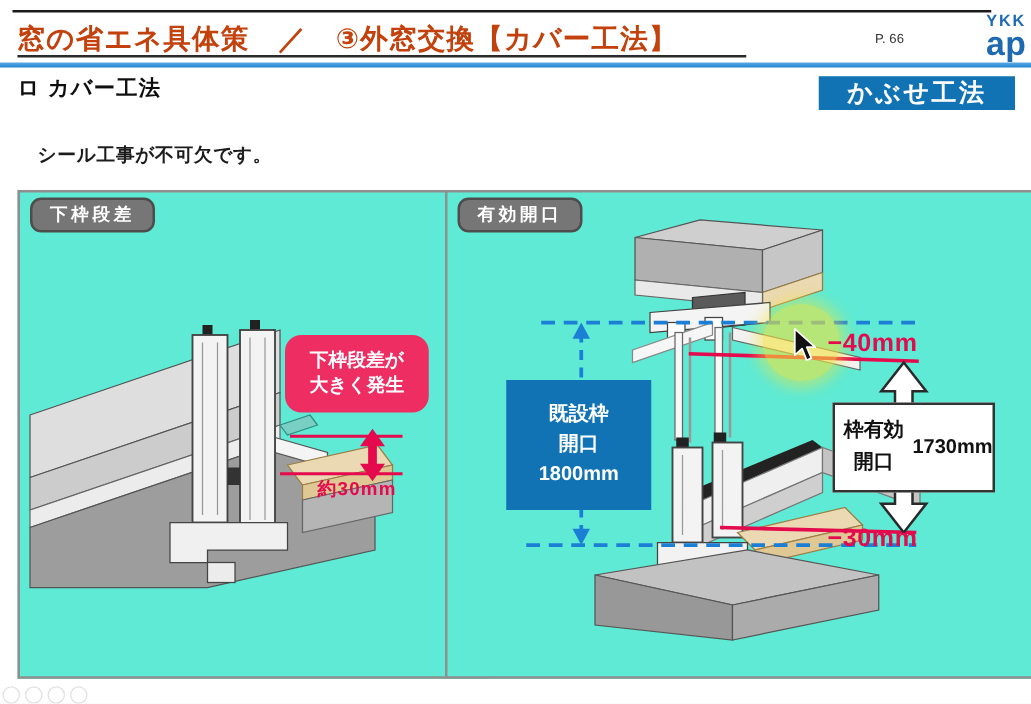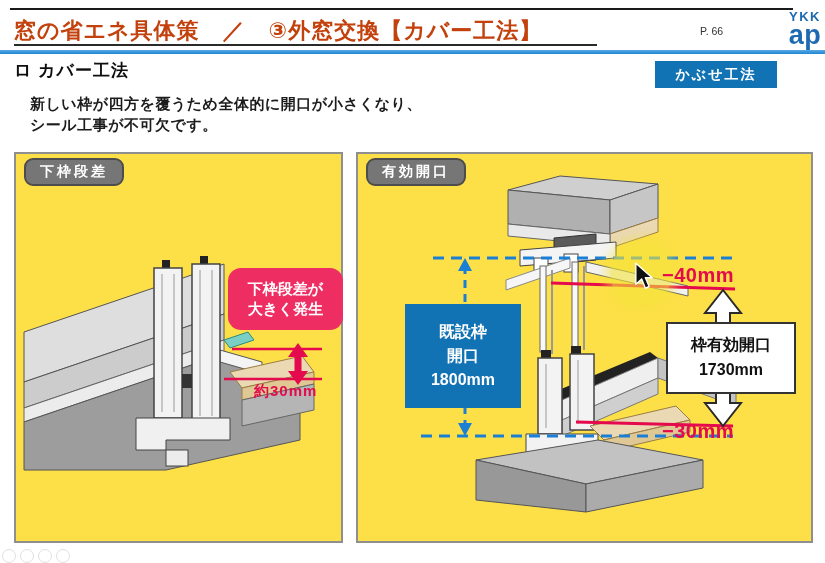--- a/index.html
+++ b/index.html
@@ -24,28 +24,28 @@
   .title-underline{left:14px;top:44px;width:583px;height:2px;background:#2a2a2a;}
   .page-num{left:700px;top:25px;font-size:10.5px;color:#333;}
   .logo{left:778px;top:10px;width:54px;text-align:center;color:#1d6ab2;font-weight:bold;line-height:1;}
   .logo-top{font-size:13px;letter-spacing:1.5px;}
   .logo-bottom{font-size:27px;margin-top:-1px;letter-spacing:0.5px;}
   .blue-rule{left:0;top:50px;width:825px;height:4px;background:linear-gradient(#5aa9e4,var(--rule-blue));}
 
   
   .section-heading{left:14px;top:59px;font-size:17px;font-weight:bold;color:#0e0e0e;letter-spacing:1px;}
   .method-badge{
-    left:655px;top:61px;width:122px;height:27px;background:var(--brand-blue);
-    color:#fff;font-weight:bold;font-size:14px;letter-spacing:2px;
+    left:655px;top:61px;width:157px;height:27px;background:var(--brand-blue);
+    color:#fff;font-weight:bold;font-size:20px;letter-spacing:2px;
     display:flex;align-items:center;justify-content:center;
   }
   .intro{left:30px;top:93px;font-size:15px;font-weight:bold;color:#1c1c1c;line-height:21px;letter-spacing:0.5px;}
 
   
-  .panel{position:absolute;background:#fde047;border:2px solid #8f8f8f;}
+  .panel{position:absolute;background:#5eead4;border:2px solid #8f8f8f;padding-left:48px;}
   .left-panel{left:14px;top:152px;width:325px;height:387px;}
   .right-panel{left:356px;top:152px;width:453px;height:387px;}
   .gray-badge{
     position:absolute;left:8px;top:4px;padding:3px 14px;background:var(--badge-gray);
     border:2px solid #4d4d4d;border-radius:9px;color:#fff;font-weight:bold;
     font-size:14px;letter-spacing:3px;white-space:nowrap;
   }
   .panel-caption{position:absolute;left:18px;top:50px;margin:0;font-size:12.5px;font-weight:600;color:#222;letter-spacing:0.5px;}
 
   
@@ -58,21 +58,21 @@
 
   
   .blue-dim-box{
     position:absolute;left:47px;top:150px;width:116px;height:104px;background:var(--brand-blue);
     color:#fff;font-weight:bold;font-size:16px;line-height:1.5;
     display:flex;flex-direction:column;align-items:center;justify-content:center;text-align:center;
   }
   .white-dim-box{
     position:absolute;left:308px;top:168px;width:126px;height:68px;background:#fff;border:2px solid #333;
     color:#111;font-weight:bold;font-size:16px;line-height:1.55;
-    display:flex;flex-direction:column;align-items:center;justify-content:center;text-align:center;
+    display:flex;flex-direction:row;align-items:center;justify-content:center;text-align:center;
   }
   .offset-label{position:absolute;color:var(--annotation-red);font-weight:bold;font-size:20px;letter-spacing:0.5px;}
   .offset-top{left:304px;top:110px;}
   .offset-bottom{left:304px;top:266px;}
   .cursor-highlight{
     position:absolute;left:252px;top:89px;width:62px;height:62px;border-radius:50%;
     background:var(--highlight-yellow);box-shadow:0 0 10px 6px rgba(243,227,58,0.45);
   }
   .cursor-svg{position:absolute;left:276px;top:108px;}
 
@@ -102,21 +102,21 @@
   <div class="abs logo">
     <div class="logo-top">YKK</div>
     <div class="logo-bottom">ap</div>
   </div>
   <div class="abs blue-rule"></div>
 
   <div class="abs section-heading">ロ カバー工法</div>
   <div class="abs method-badge">かぶせ工法</div>
 
   <div class="abs intro">
-    <span>新しい枠が四方を覆うため全体的に開口が小さくなり、</span><br>
+    <br>
     <span>シール工事が不可欠です。</span>
   </div>
 
   <section class="panel left-panel">
     <div class="gray-badge">下枠段差</div>
 
     <svg class="drawing left-drawing" width="325" height="240" viewBox="0 0 325 240">
       <g>
         <polygon points="8,78 208,10 208,60 8,128" fill="#dedede" stroke="#555" stroke-width="1"></polygon>
         <polygon points="8,128 208,60 208,86 8,154" fill="#cccccc" stroke="#555" stroke-width="1"></polygon>

